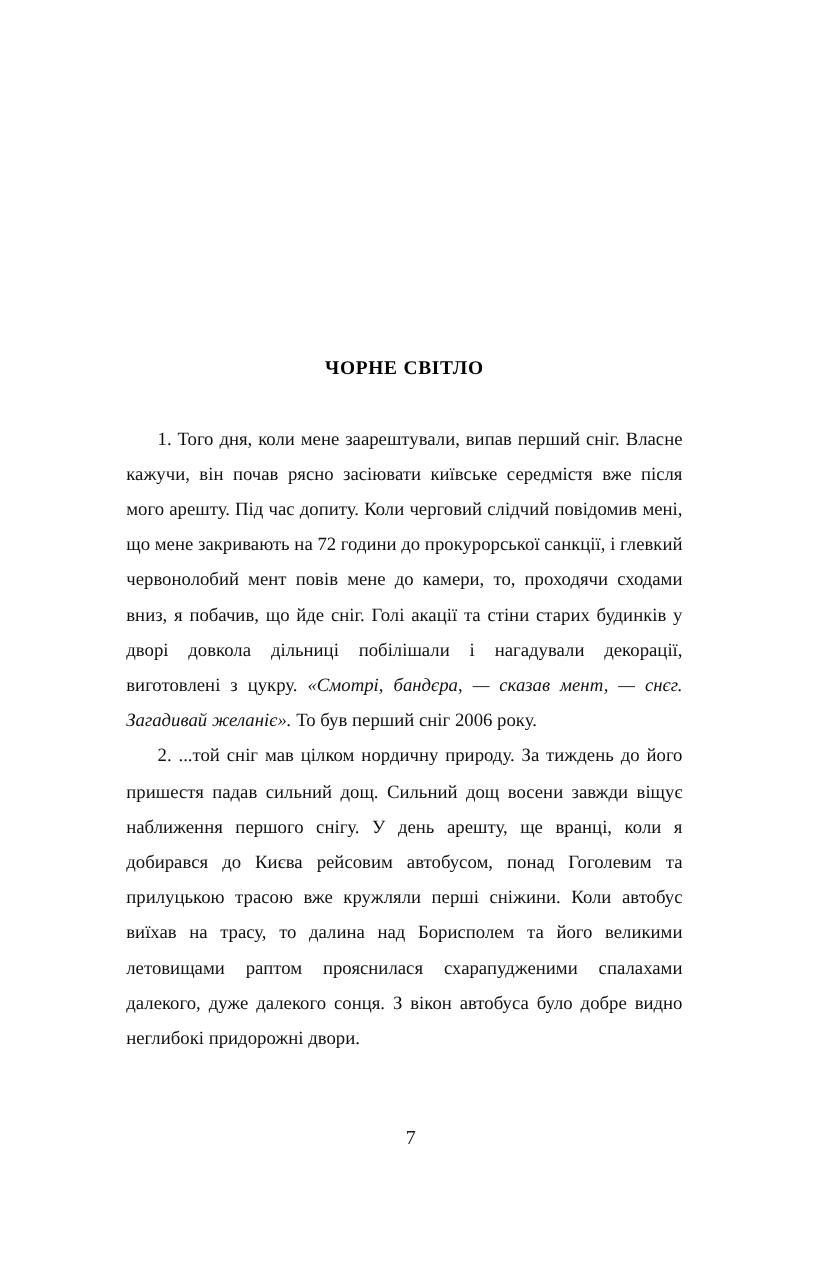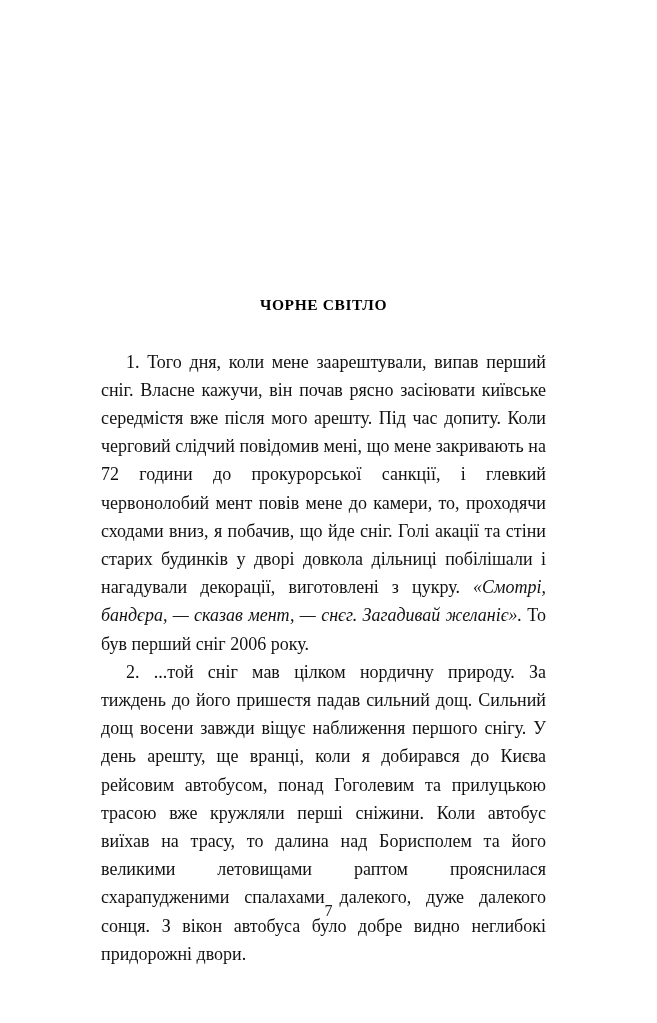--- a/index.html
+++ b/index.html
@@ -19,36 +19,36 @@
   .page {
     position: absolute;
     inset: 0;
     background: #ffffff;
   }
 
   
   .content {
     position: absolute;
     left: 101px;
-    top: 296px;
+    top: 286px;
     width: 445px;
   }
 
   .chapter-title {
     font-size: 15.5px;
     font-weight: bold;
     text-align: center;
     letter-spacing: 0.6px;
     margin: 0 0 33px 0;
     line-height: 1.2;
     color: #000000;
   }
 
   .body-paragraph {
-    font-size: 18px;
+    font-size: 15px;
     line-height: 28.2px;
     text-align: justify;
     text-justify: inter-word;
     margin: 0;
     text-indent: 25px;
     hyphens: manual;
     color: #111111;
   }
 
   .body-paragraph + .body-paragraph {

